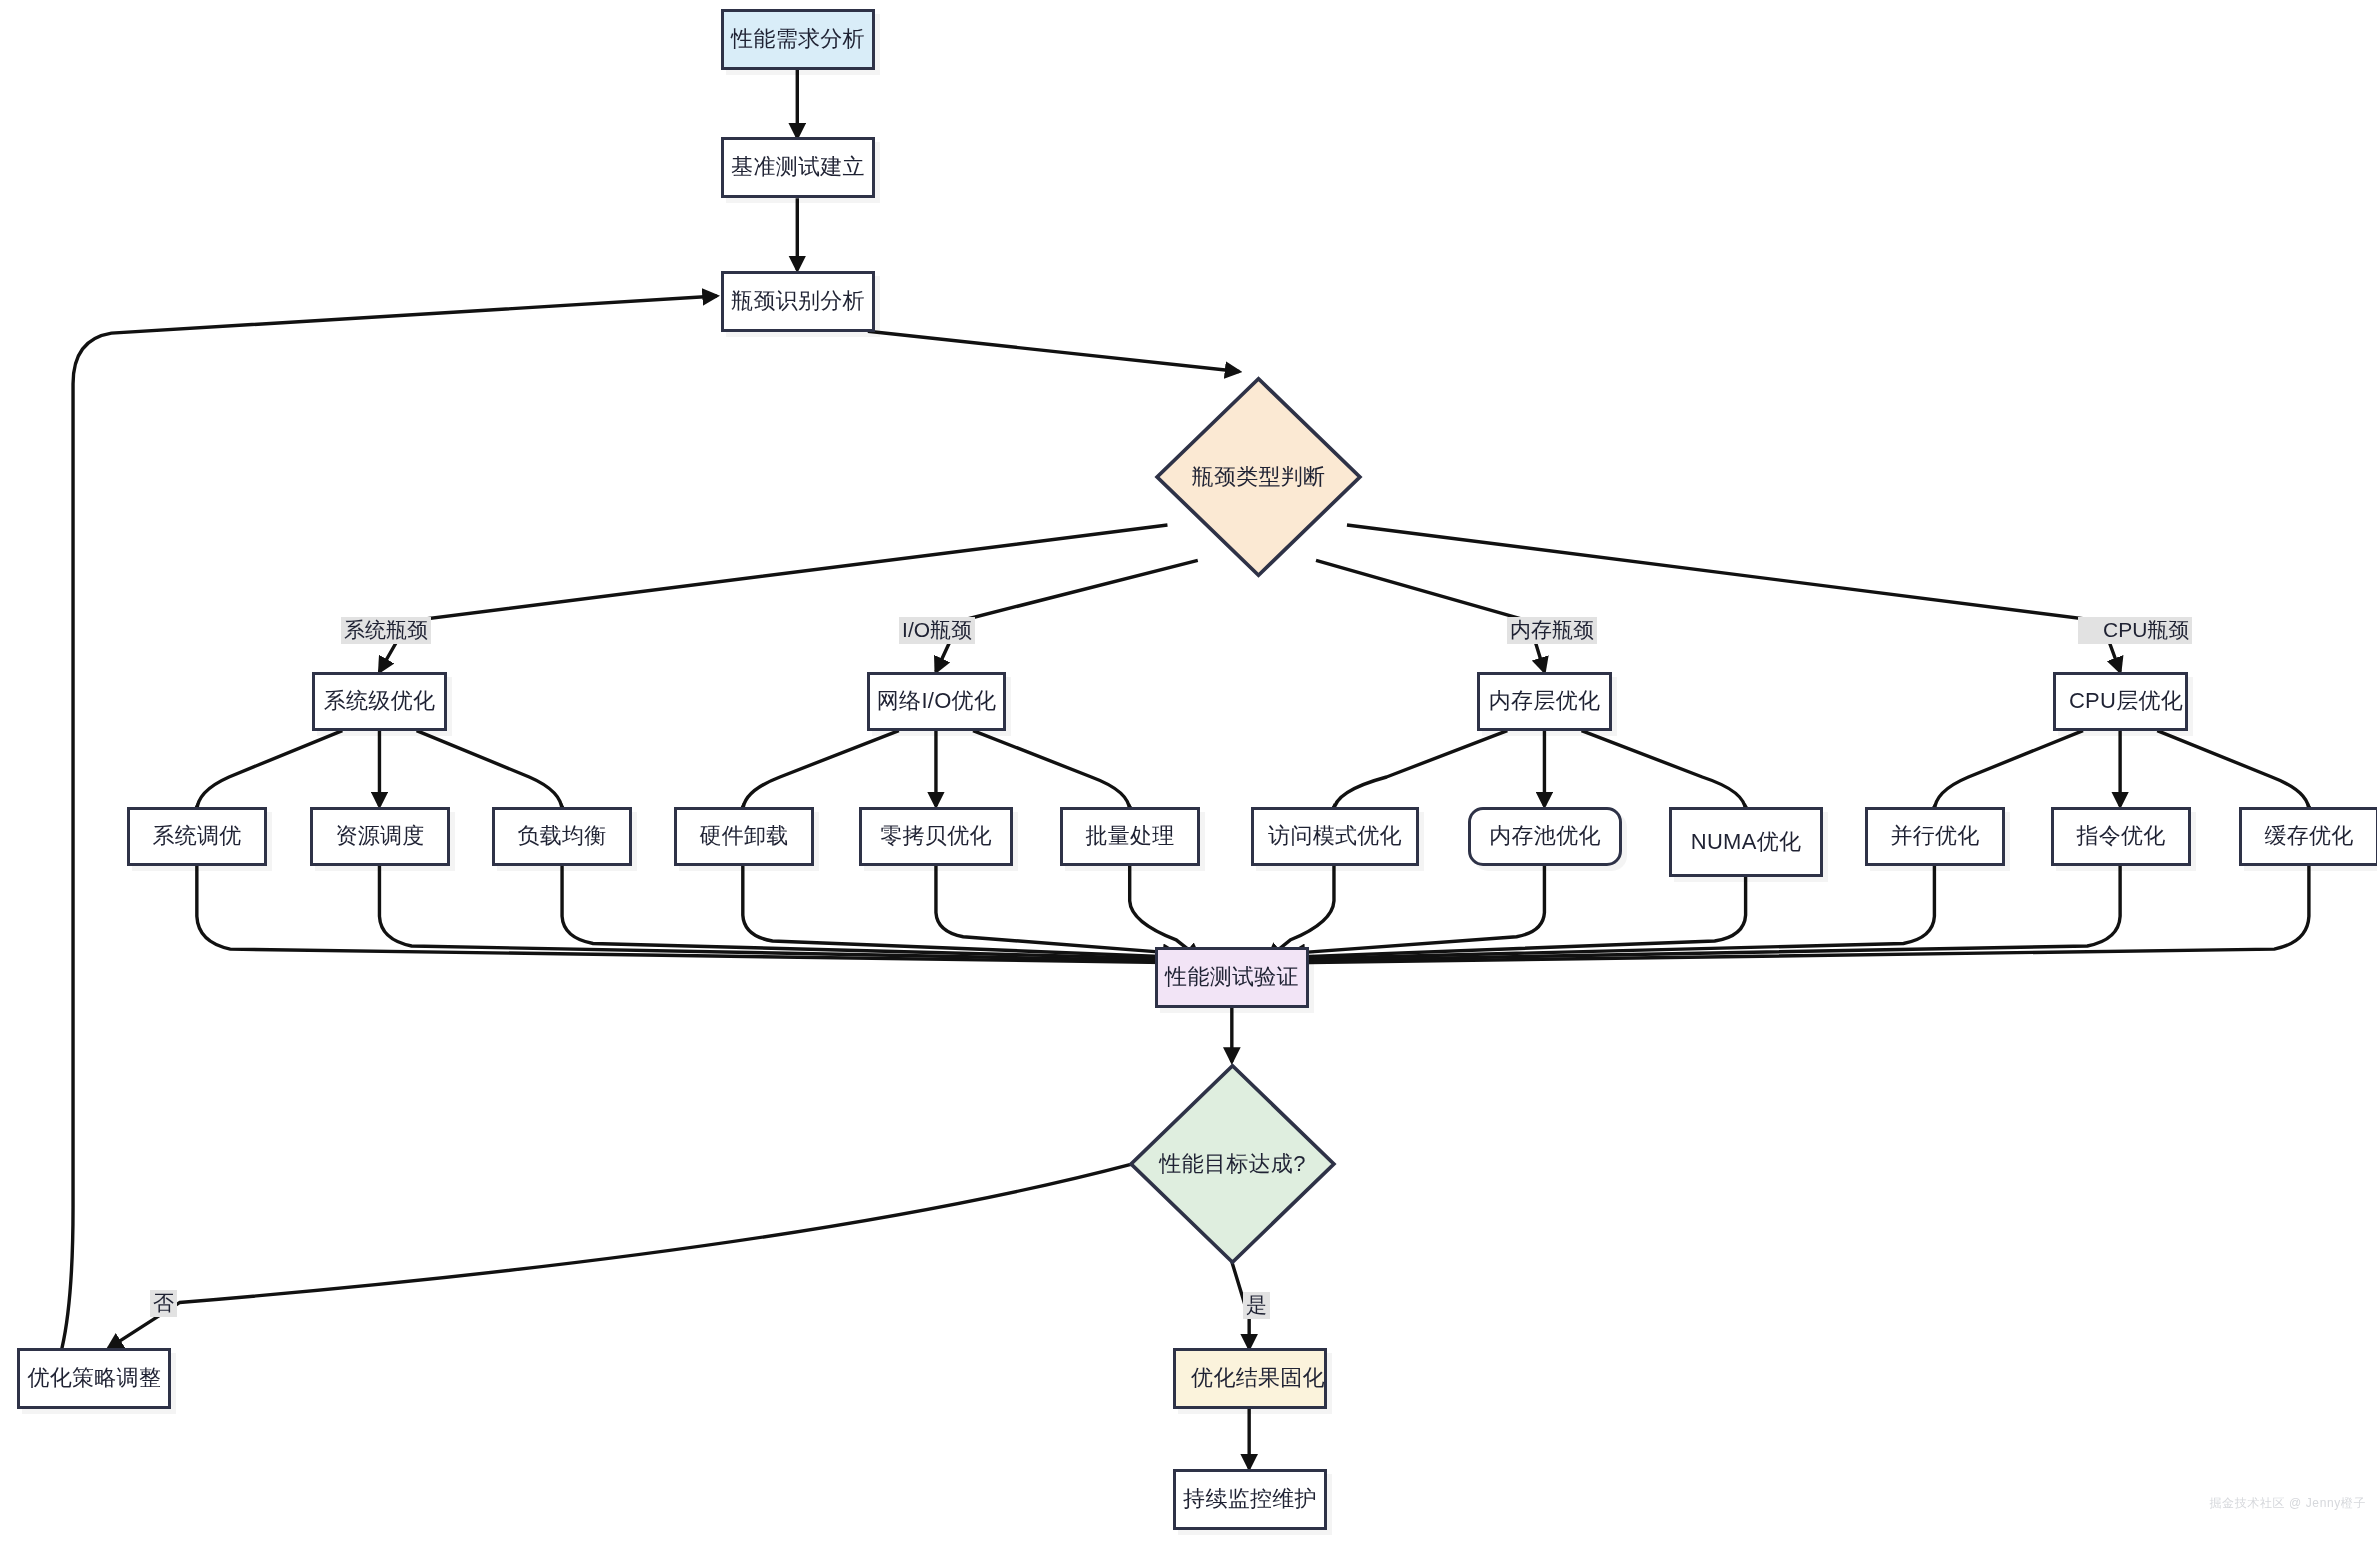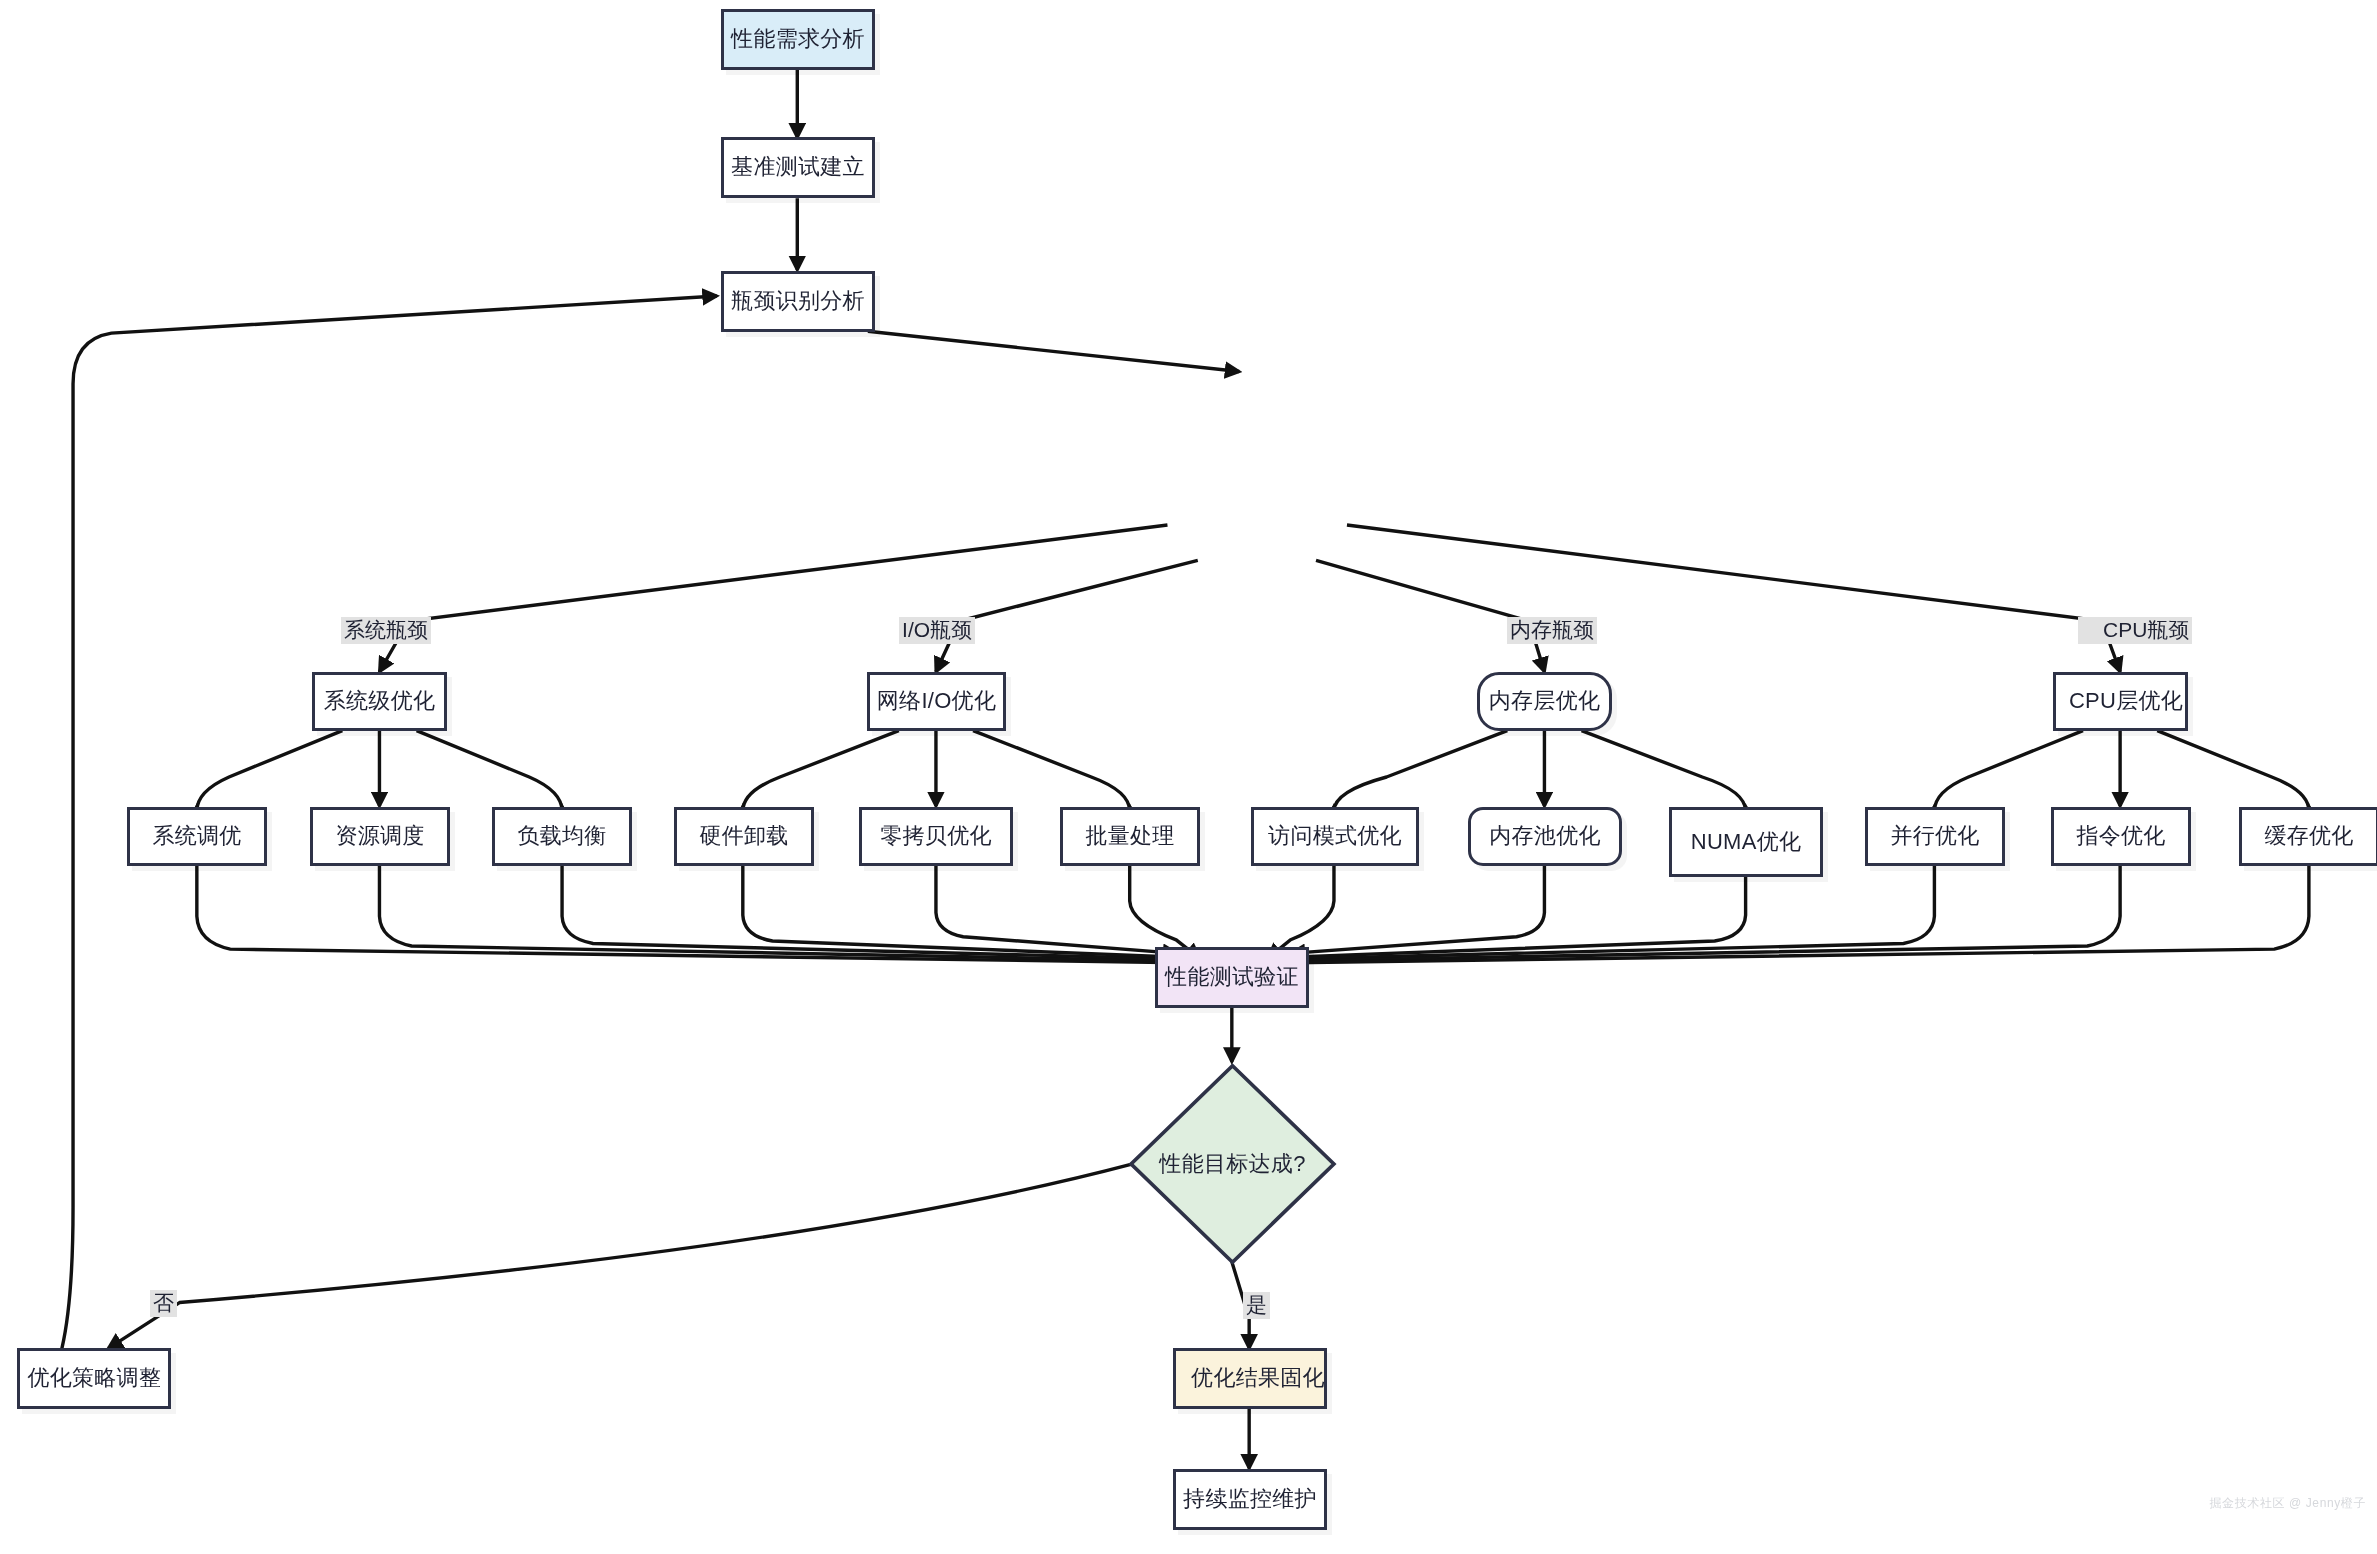--- a/index.html
+++ b/index.html
@@ -156,30 +156,36 @@
   </div>
 
   <div class="node plain" style="left:721px; top:137px; width:154px; height:61px;">
     <span>基准测试建立</span>
   </div>
 
   <div class="node plain" style="left:721px; top:271px; width:154px; height:61px;">
     <span>瓶颈识别分析</span>
   </div>
 
+  <div class="diamond" style="left:1153px; top:375px; width:211px; height:204px;">
+    <svg class="shape" viewBox="0 0 340 330" xmlns="http://www.w3.org/2000/svg">
+      <polygon points="170,6 334,165 170,324 6,165" fill="#fbe9d3" stroke="#2e3247" stroke-width="6"></polygon>
+    </svg>
+    <div class="dtext">瓶颈类型判断</div>
+  </div>
 
   <div class="node plain" style="left:312px; top:672px; width:135px; height:59px;">
     <span>系统级优化</span>
   </div>
 
   <div class="node plain" style="left:867px; top:672px; width:139px; height:59px;">
     <span>网络I/O优化</span>
   </div>
 
-  <div class="node plain" style="left:1477px; top:672px; width:135px; height:59px;border-radius:22px;">
+  <div class="node plain" style="left:1477px; top:672px; width:135px; height:59px;">
     <span>内存层优化</span>
   </div>
 
   <div class="node plain" style="left:2053px; top:672px; width:135px; height:59px;padding-left:11px;">
     <span>CPU层优化</span>
   </div>
 
   <div class="node plain" style="left:127px; top:807px; width:140px; height:59px;">
     <span>系统调优</span>
   </div>

